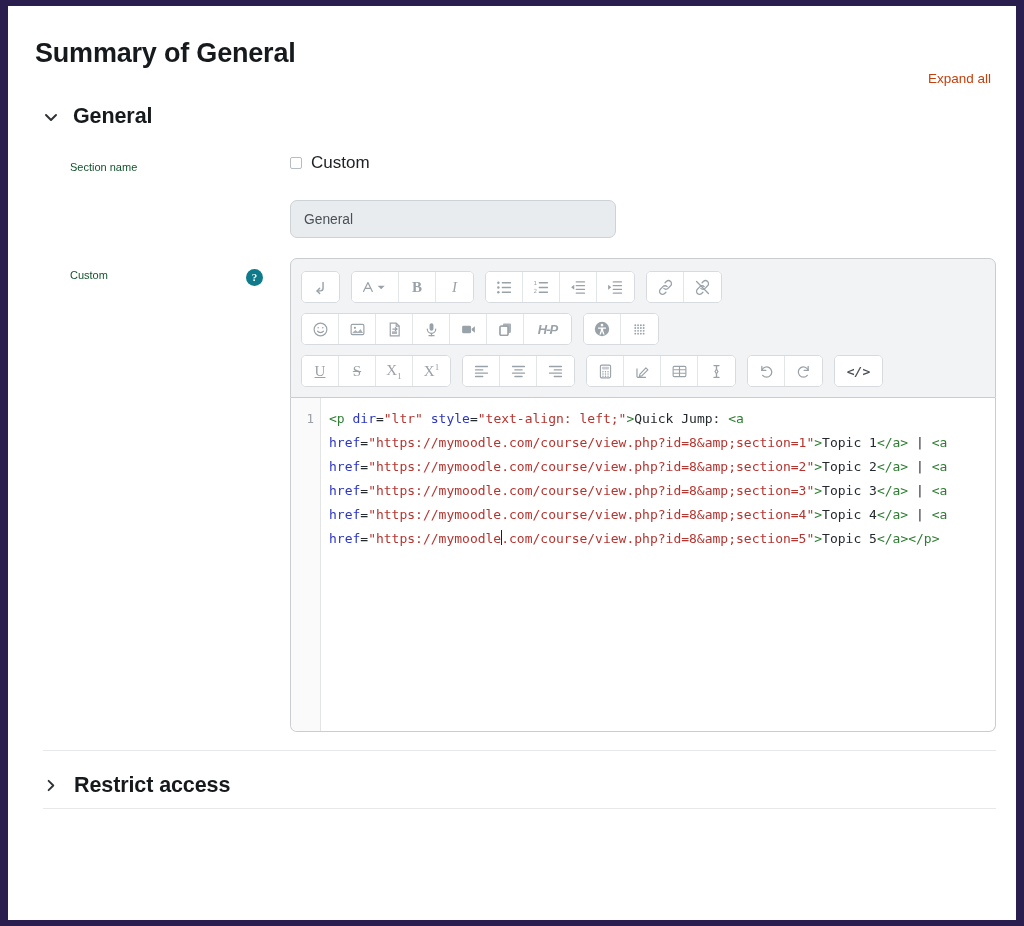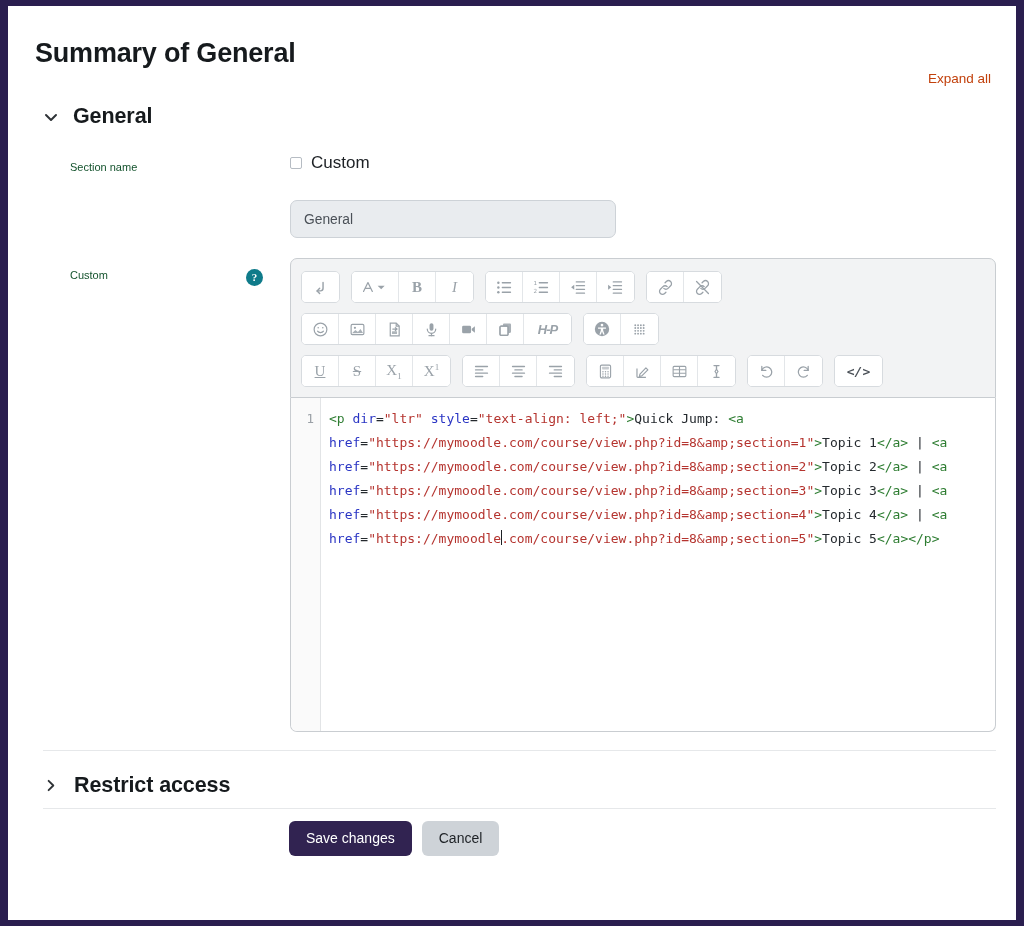--- a/index.html
+++ b/index.html
@@ -582,18 +582,14 @@
   <div class="restrict-header">
     <span class="chevron">
       <svg width="15" height="15" viewBox="0 0 16 16" fill="none" stroke="currentColor" stroke-width="2" stroke-linecap="round" stroke-linejoin="round">
           <polyline points="6,3 11,8 6,13"></polyline>
         </svg>
     </span>
     <span class="sec-title">Restrict access</span>
   </div>
   <div class="divider div-2"></div>
 
-  <div class="actions">
-    <button class="btn btn-primary">Save changes</button>
-    <button class="btn btn-secondary">Cancel</button>
-  </div>
 
 </div>
 
 </body></html>

